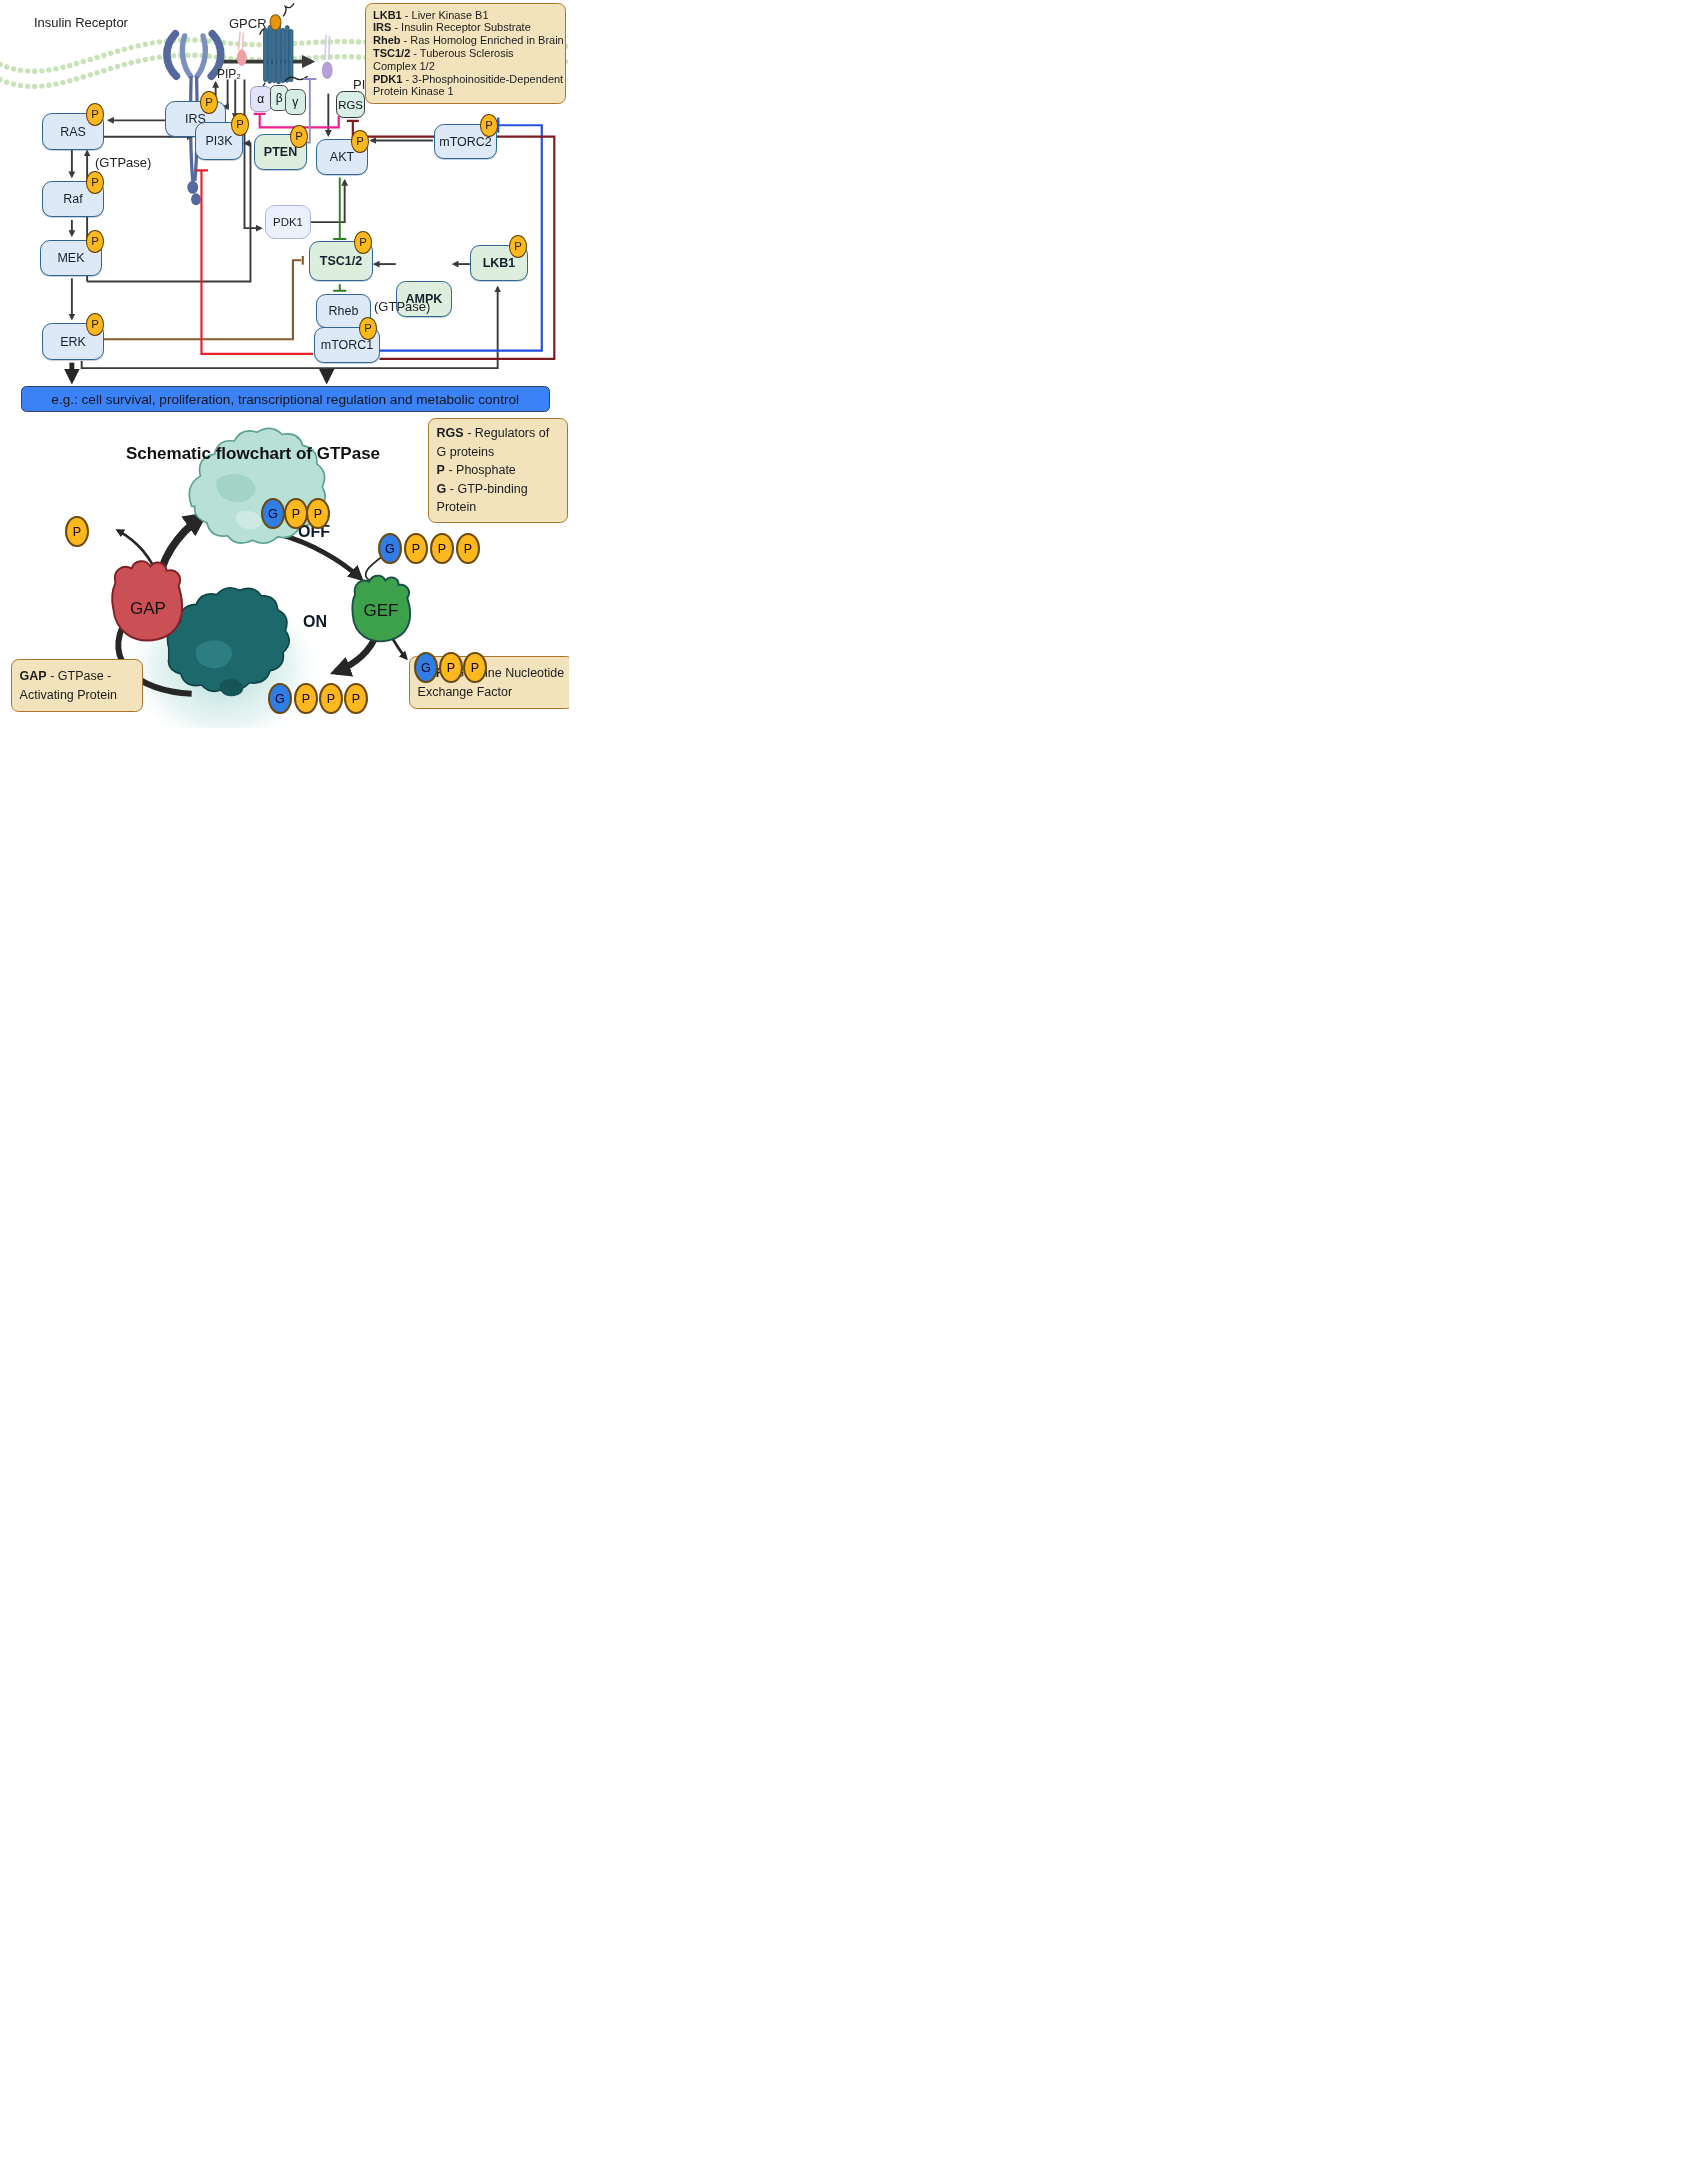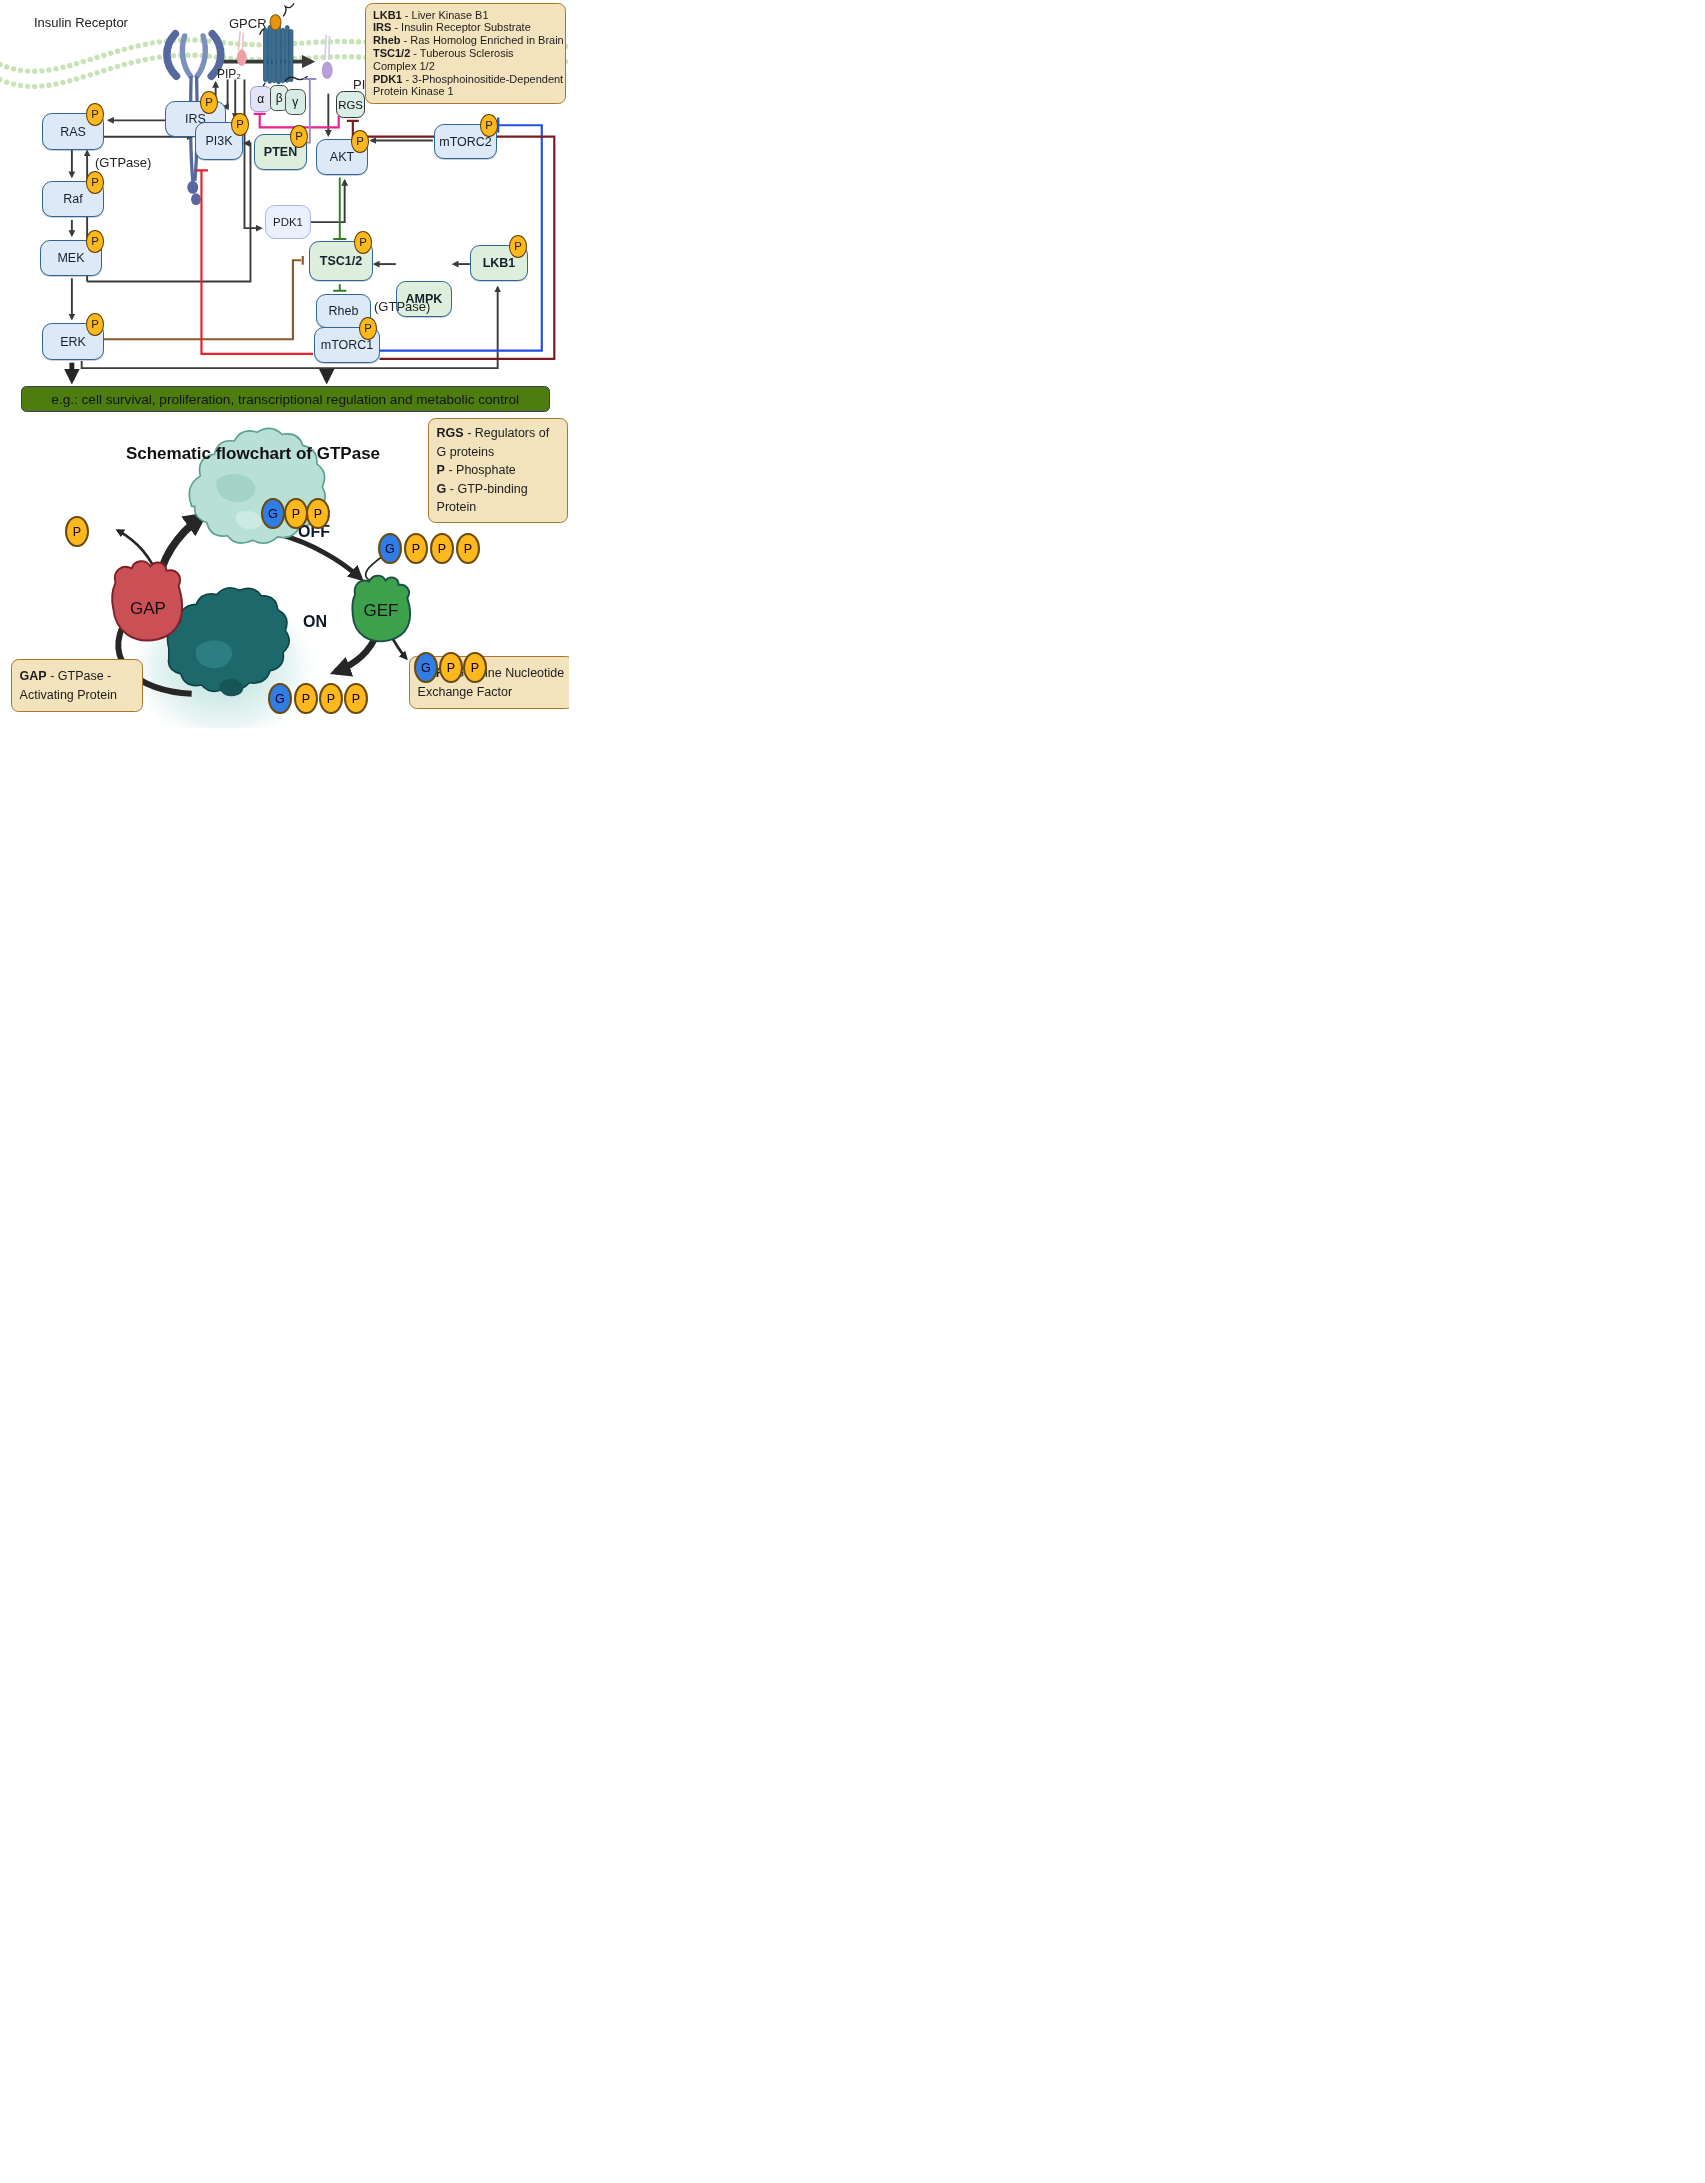--- a/index.html
+++ b/index.html
@@ -12,21 +12,21 @@
   .node.pale{background:#eaf0fc;border-color:#a9b6e8;box-shadow:none;}
   .pbadge{position:absolute;width:16.3px;height:20.7px;background:#fcb81d;border:1.6px solid #5d3c05;
         border-radius:50%;display:flex;align-items:center;justify-content:center;font-size:11.4px;color:#222;z-index:5;}
   .pill{position:absolute;display:flex;align-items:center;justify-content:center;color:#111;}
   .lbl{position:absolute;color:#222;white-space:nowrap;}
   .gp{position:absolute;width:19.6px;height:27px;border-radius:50%;border:2.2px solid #6b4a10;
       display:flex;align-items:center;justify-content:center;font-size:12.5px;color:#102;z-index:4;}
   .gp.g{background:#2f7de5;} .gp.p{background:#fcb81d;}
   .legend{position:absolute;background:#f2e3bc;border:1.6px solid #a8772f;border-radius:7.6px;color:#1c1c1c;z-index:3;}
   .legend .ln{white-space:nowrap;} .legend b{font-weight:bold;}
-  .banner{position:absolute;left:20.7px;top:386px;width:527px;height:24px;background:#4d7c0f;
+  .banner{position:absolute;left:20.7px;top:386px;width:527px;height:24px;background:#3b82f6;
       border:1.6px solid #39405f;border-radius:5.4px;display:flex;align-items:center;justify-content:center;
       font-size:13.6px;color:#15151d;z-index:3;}
   .flowtitle{position:absolute;left:95px;top:444px;width:316px;text-align:center;font-size:17px;
       font-weight:bold;color:#111;z-index:3;}
   .state{position:absolute;font-size:16px;font-weight:bold;color:#0f172a;z-index:4;}
   .blob-label{position:absolute;width:60px;text-align:center;font-size:17px;color:#111;z-index:4;}
 </style>
 </head>
 <body>
 

